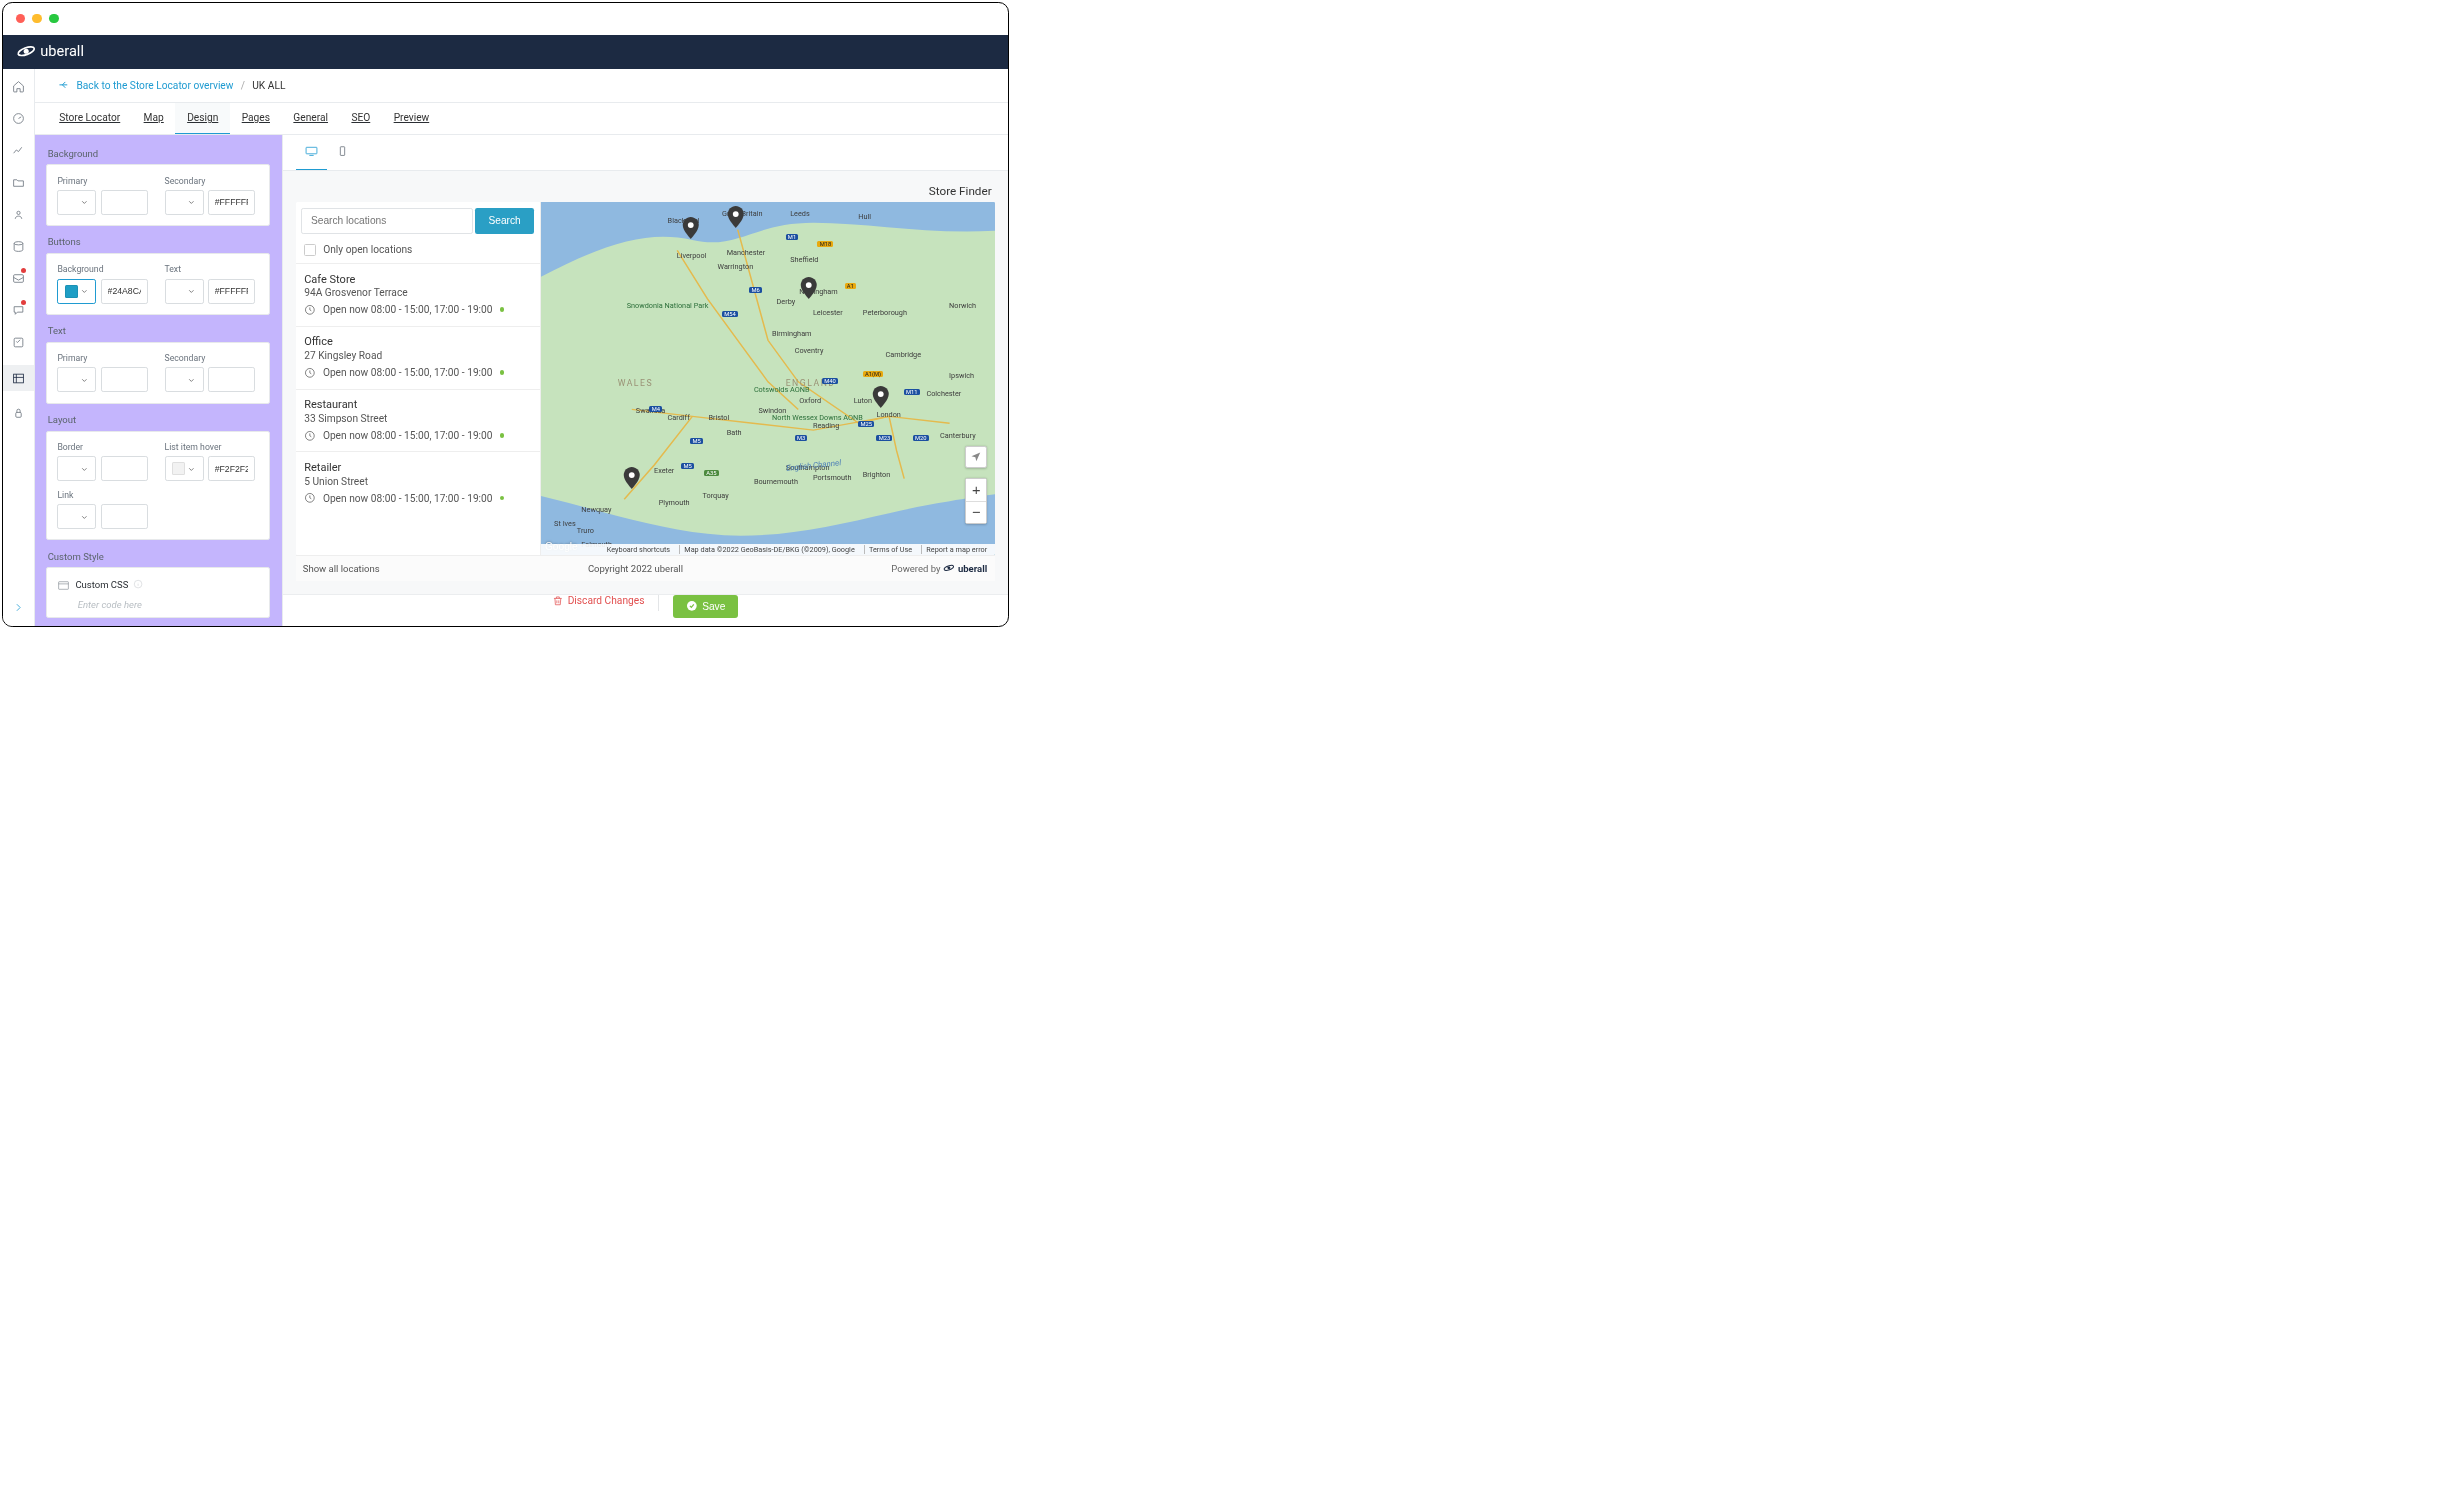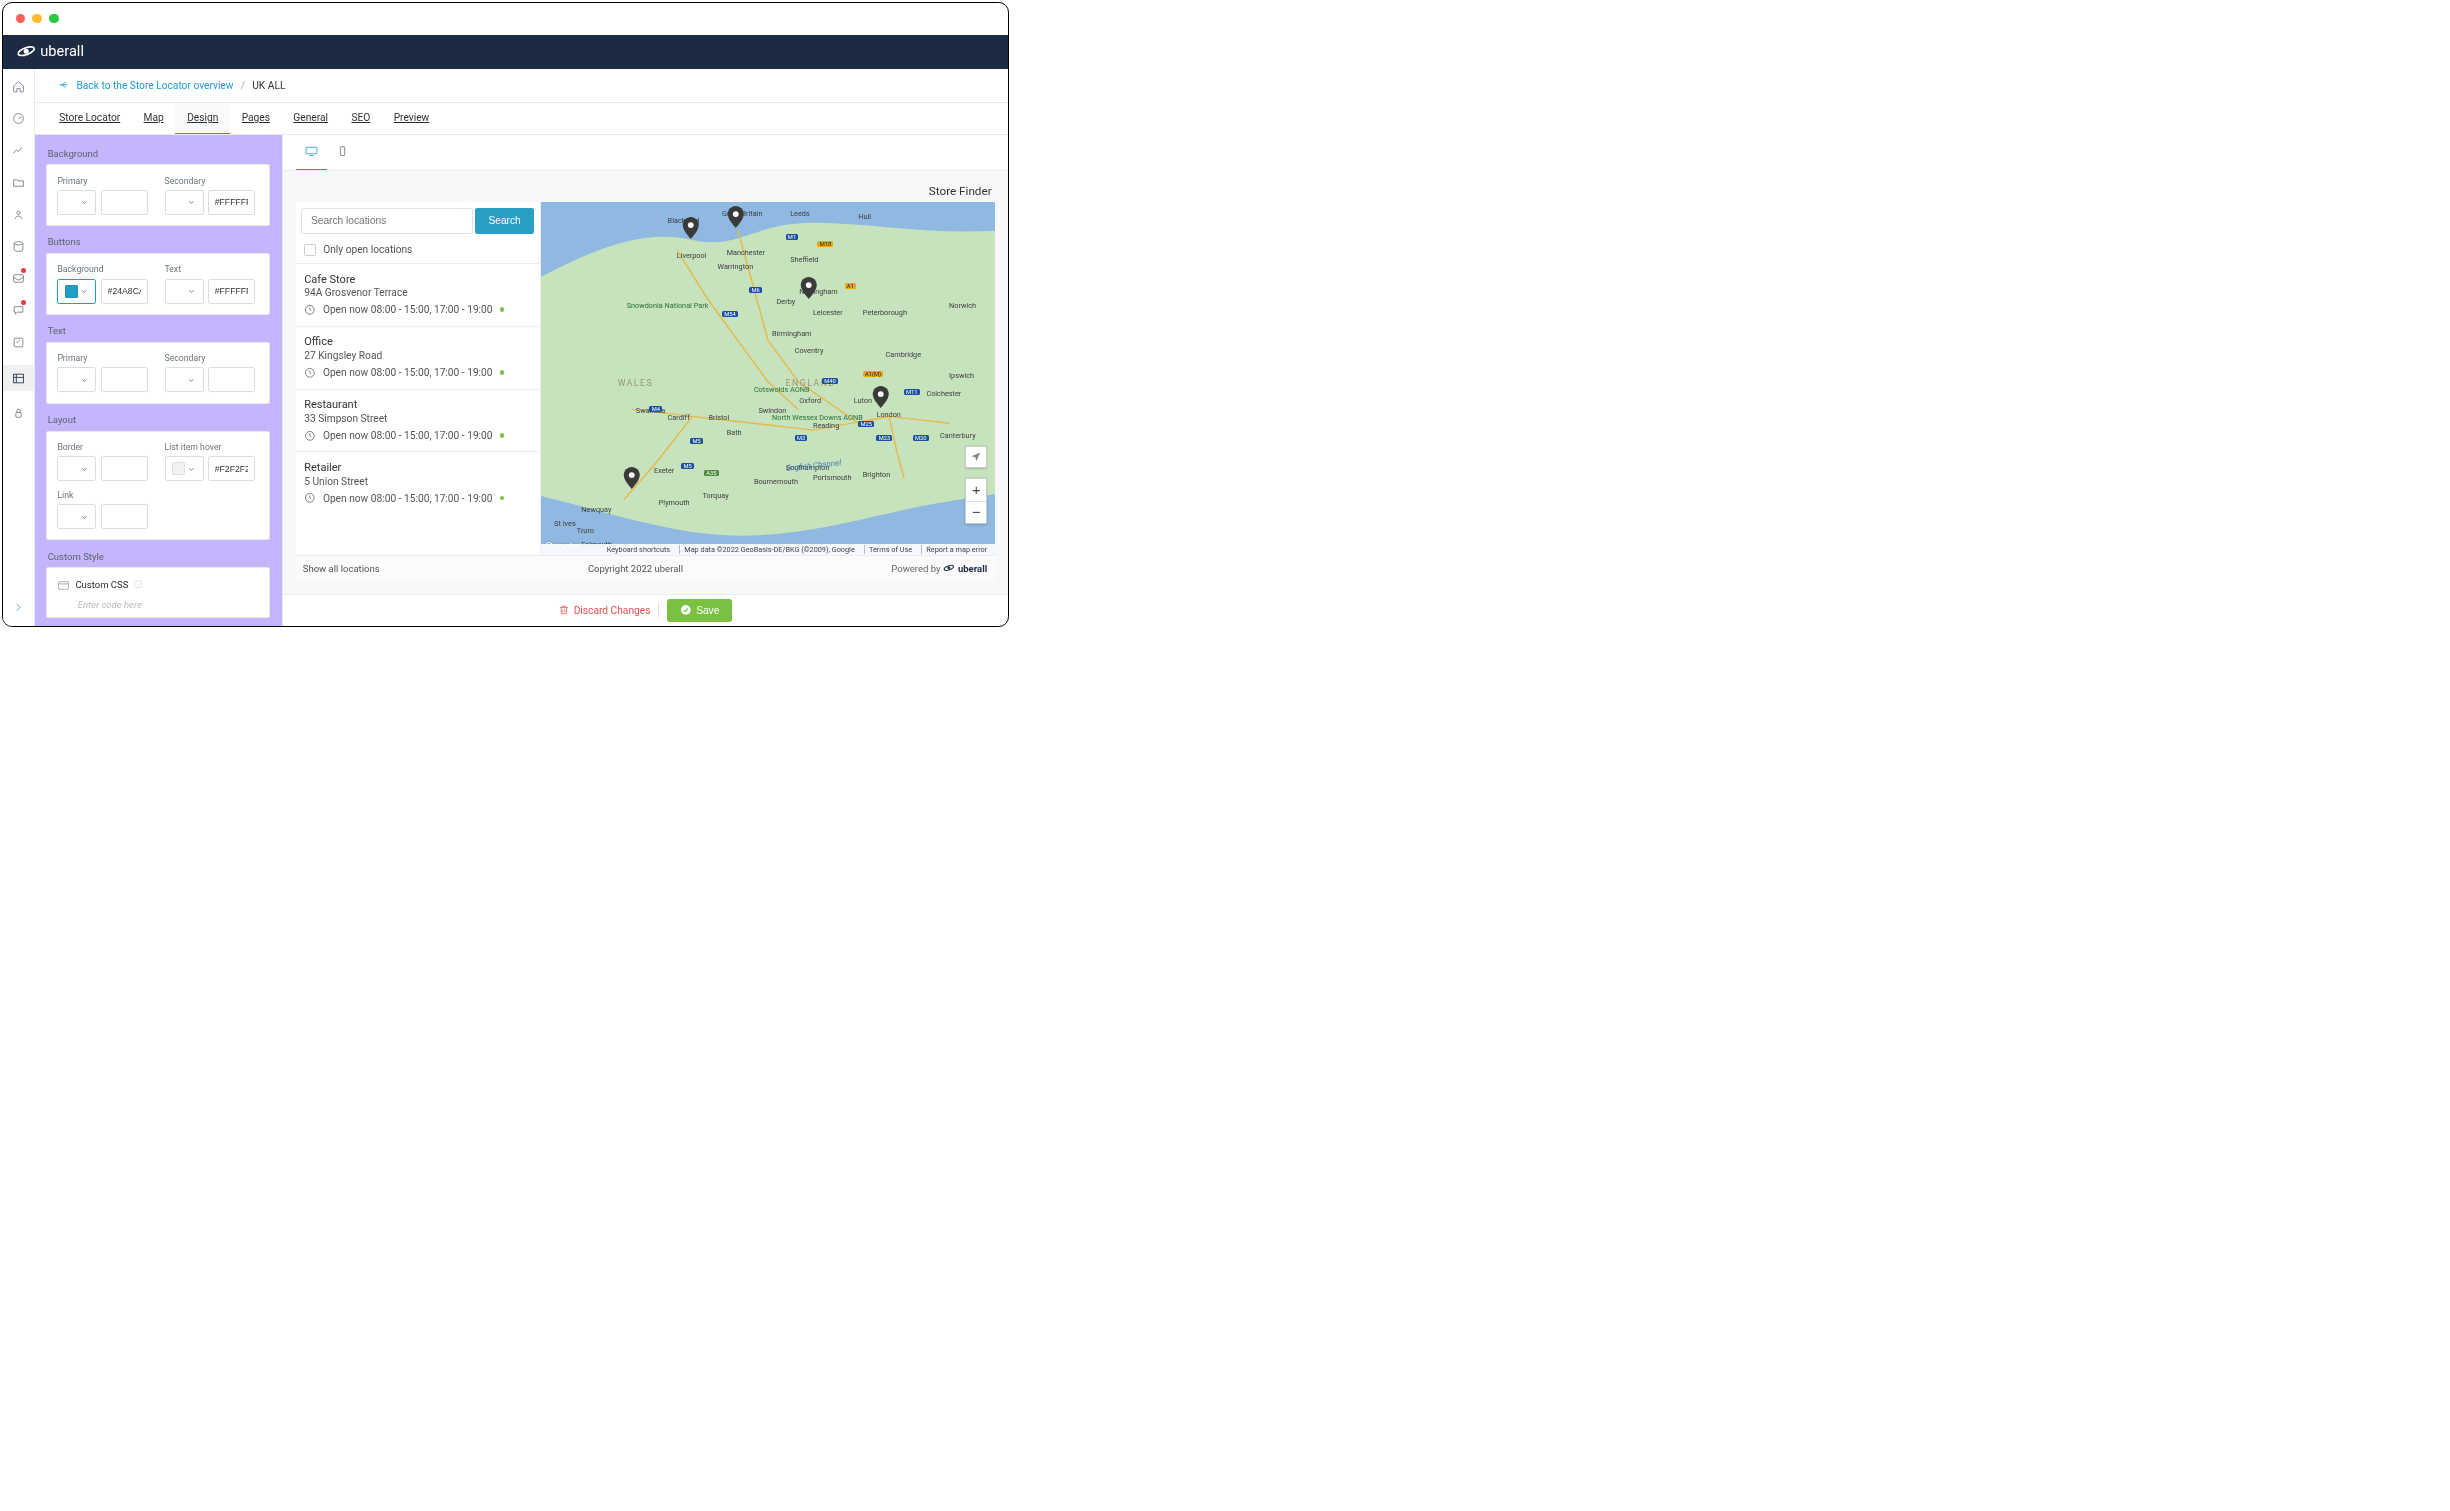--- a/index.html
+++ b/index.html
@@ -100,21 +100,21 @@
 .map-footer span { border-left: 0.7px solid #bbb; padding: 0 4.4px; }
 .map-footer span:first-child { border-left: none; }
 .google-chip { position: absolute; left: 4.4px; bottom: 2.9px; font-family: Arial; font-size: 10.2px; color: #fff; text-shadow: 0 0 2.2px rgba(0,0,0,.6); }
 .channel { position: absolute; left: 54%; bottom: 24%; color: #4f80b7; font-size: 8px; font-style: italic; transform: rotate(-6deg); }
 
 .finder-footer { display: flex; align-items: center; justify-content: space-between; height: 26px; padding: 0 7.3px; background: #fbfbfb; border-top: 0.7px solid #eee; font-size: 9.5px; color: #555; }
 .finder-footer .powered { display: flex; align-items: center; gap: 2.9px; color: #666; }
 .finder-footer .powered svg { width: 11.7px; height: 11.7px; }
 
 
-.action-bar { height: 32px; border-top: 0.7px solid #ebedef; display: flex; align-items: center; justify-content: center; gap: 8px; }
+.action-bar { height: 32px; border-top: 0.7px solid #ebedef; display: flex; align-items: flex-start; justify-content: center; gap: 14px; }
 .action-bar .discard { color: #e25050; display: flex; align-items: center; gap: 4.4px; cursor: pointer; font-size: 10.2px; }
 .action-bar .discard svg { width: 11.7px; height: 11.7px; stroke: #e25050; fill: none; stroke-width: 1.5; }
 .action-bar .divider { width: 0.7px; height: 16px; background: #e3e5e7; }
 .action-bar .save { background: #7ac142; color: #fff; border: none; border-radius: 2.9px; padding: 0 13px; height: 23px; display: flex; align-items: center; gap: 4.4px; font-size: 10.2px; cursor: pointer; }
 .action-bar .save svg { width: 11.7px; height: 11.7px; fill: #fff; }
 
 
 .mlabel { position: absolute; font-size: 7.3px; color: #3d3d3d; white-space: nowrap; }
 .mlabel.park { color: #2c6f3a; }
 .mshield { position: absolute; font-size: 5.8px; color: #fff; background: #1b4fa0; border-radius: 1.5px; padding: 0 2.2px; }

